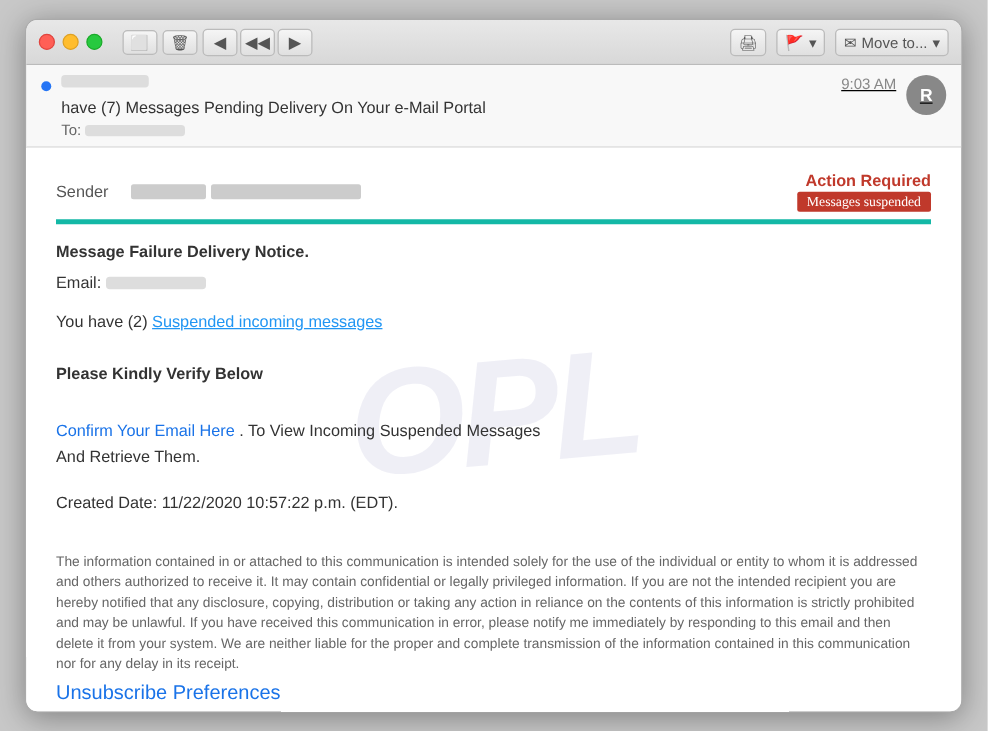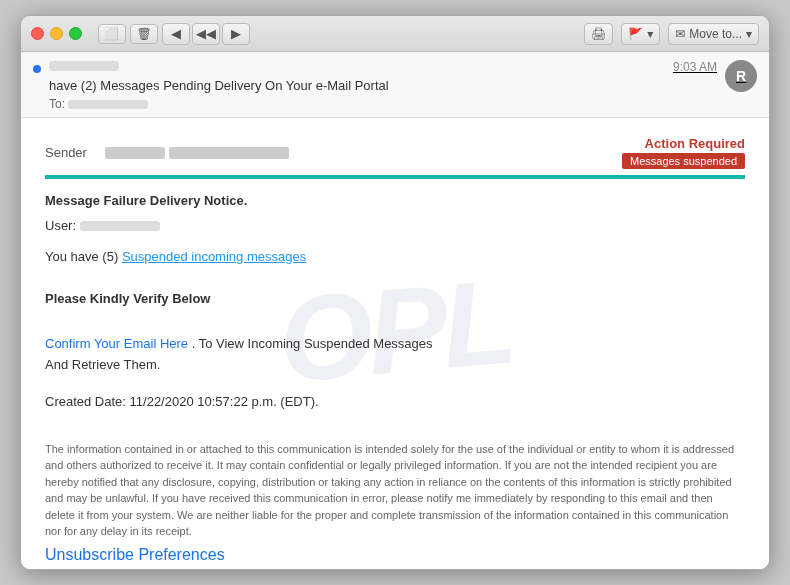--- a/index.html
+++ b/index.html
@@ -277,20 +277,21 @@
     }
 
     .messages-suspended-badge {
       background: #c0392b;
       color: white;
       font-size: 11px;
       padding: 2px 8px;
       border-radius: 2px;
       display: inline-block;
       margin-top: 2px;
+      font-family: Liberation Serif, serif;
     }
 
     .body-text {
       font-size: 13px;
       color: #333;
       line-height: 1.6;
     }
 
     .bold-text {
       font-weight: bold;
@@ -367,21 +368,21 @@
         <span>▾</span>
       </div>
     </div>
   </div>
 
   <div class="email-header">
     <div class="email-meta-row">
       <div class="sender-dot"></div>
       <div class="email-from-block">
         <div class="email-from-name"></div>
-        <div class="email-subject">have (2) Messages Pending Delivery On Your e-Mail Portal</div>
+        <div class="email-subject">have (7) Messages Pending Delivery On Your e-Mail Portal</div>
       </div>
       <div class="email-time-avatar">
         <span class="email-time">9:03 AM</span>
         <div class="avatar">
           <span>R</span>
         </div>
       </div>
     </div>
     <div class="email-to-row">
       <span>To:</span>
@@ -405,25 +406,25 @@
           <div class="messages-suspended-badge">Messages suspended</div>
         </div>
       </div>
 
       
       <div class="body-text">
         <p style="margin-top:12px;">
           <span class="bold-text">Message Failure Delivery Notice.</span>
         </p>
         <p style="margin-top:4px;">
-          <span>User:</span>
+          <span>Email:</span>
           <span class="user-redacted"></span>
         </p>
         <p style="margin-top:10px;">
-          <span>You have (5)</span>
+          <span>You have (2)</span>
           <span class="highlight-text">Suspended incoming messages</span>
         </p>
         <p style="margin-top:22px;font-weight:bold;">
           <span>Please Kindly Verify Below</span>
         </p>
         <p style="margin-top:24px;">
           <a class="link-text">Confirm Your Email Here</a><span> . To View Incoming Suspended Messages</span><br>
           <span>And Retrieve Them.</span>
         </p>
         <p style="margin-top:16px;">

